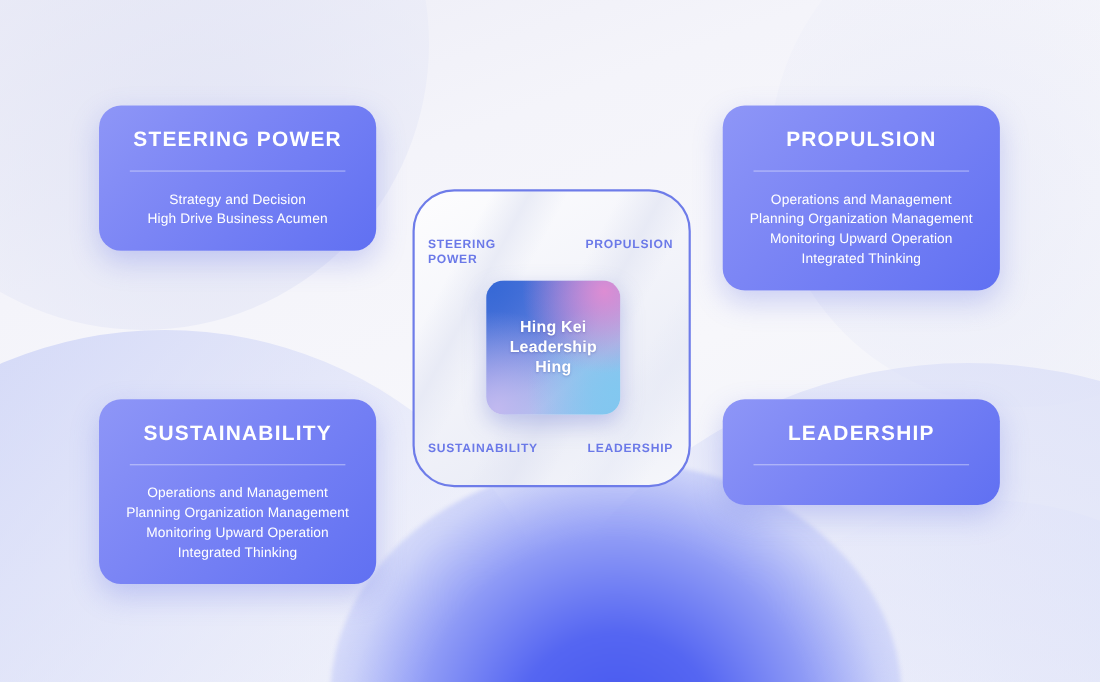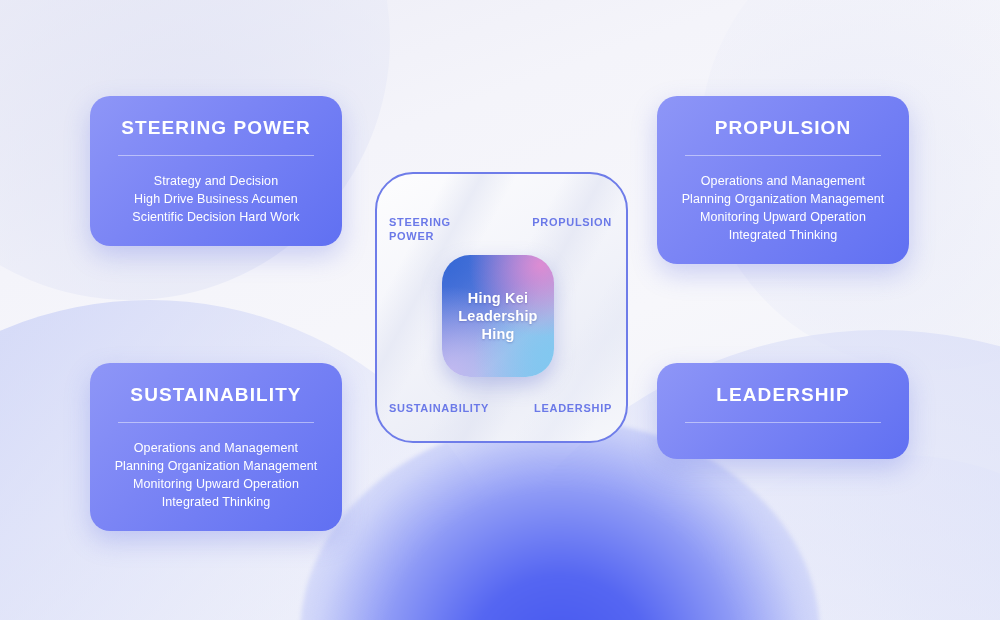--- a/index.html
+++ b/index.html
@@ -124,22 +124,22 @@
     line-height:14px;
   }
   #label-steering   { left:12px;  top:41px;  text-align:left; }
   #label-propulsion { right:14px; top:41px;  text-align:right; }
   #label-sustain    { left:12px;  bottom:26px; text-align:left; }
   #label-leadership { right:14px; bottom:26px; text-align:right; }
 
   #center-tile {
     position:absolute;
     left:65px; top:81px;
-    width:112px; height:122px;
-    border-radius:28px;
+    width:122px; height:122px;
+    border-radius:16px;
     background:
       radial-gradient(circle at 88% 8%,  rgba(226,140,210,.95) 0%, rgba(226,140,210,0) 48%),
       radial-gradient(circle at 96% 82%, rgba(130,200,240,.95) 0%, rgba(130,200,240,0) 52%),
       radial-gradient(circle at 8% 96%,  rgba(196,186,240,.95) 0%, rgba(196,186,240,0) 55%),
       radial-gradient(circle at 4% 4%,   rgba(55,105,214,1) 0%,    rgba(55,105,214,0) 62%),
       linear-gradient(140deg,#4a6fd6 0%,#7b8ee2 40%,#9fc0ec 70%,#7ec4ef 100%);
     box-shadow:0 8px 20px rgba(100,115,210,.35);
     display:flex; align-items:center; justify-content:center;
   }
   #tile-text {
@@ -164,21 +164,20 @@
   <div class="arc-c"></div>
   <div class="blob-main"></div>
 </div>
 
 <div class="card" id="card-steering">
   <div class="card-title">STEERING POWER</div>
   <div class="card-divider"></div>
   <div class="card-lines">
     <span class="card-line">Strategy and Decision</span>
     <span class="card-line">High Drive Business Acumen</span>
-    <span class="card-line">Scientific Decision Hard Work</span>
   </div>
 </div>
 
 <div class="card" id="card-propulsion">
   <div class="card-title">PROPULSION</div>
   <div class="card-divider"></div>
   <div class="card-lines">
     <span class="card-line">Operations and Management</span>
     <span class="card-line">Planning Organization Management</span>
     <span class="card-line">Monitoring Upward Operation</span>

